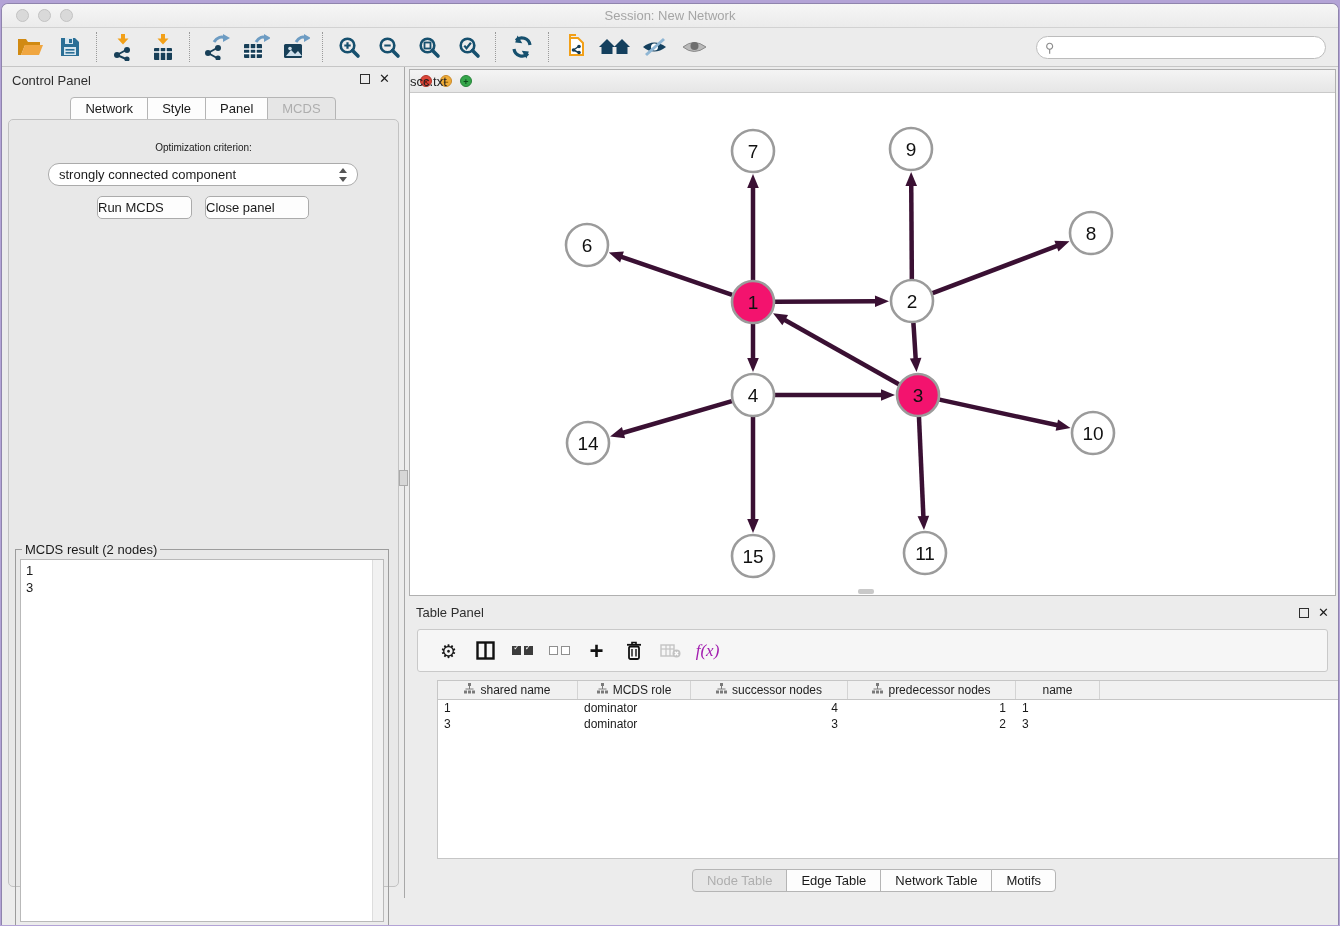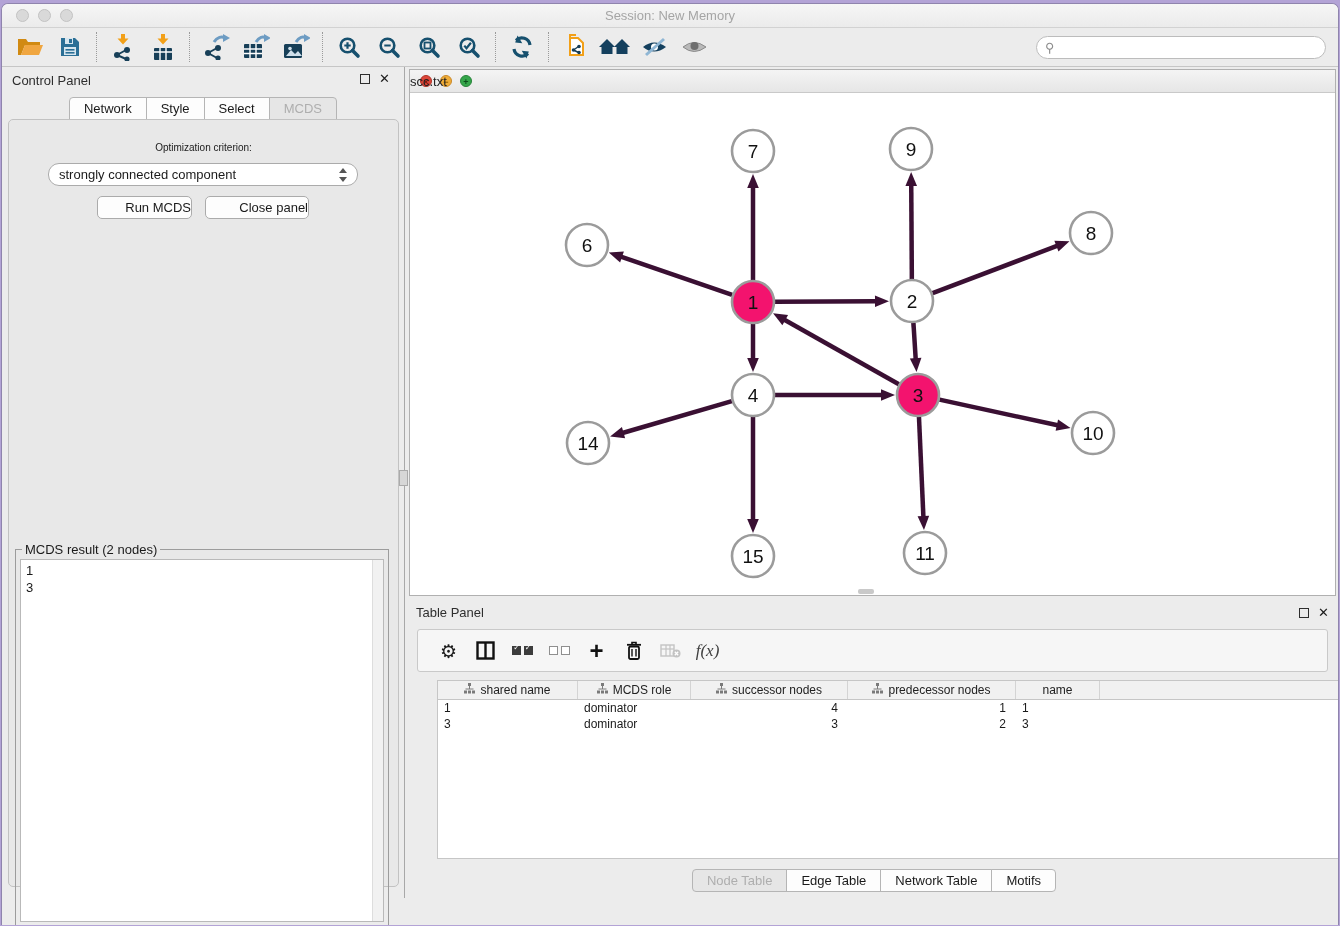--- a/index.html
+++ b/index.html
@@ -31,21 +31,21 @@
   .tab:first-child { border-radius:4px 0 0 0; margin-left:0; }
   .tab:last-child { border-radius:0 4px 0 0; }
   .tab.sel { background:#e6e6e6; color:#aeaeae; }
   .cp-content { position:absolute; left:6px; top:52px; width:391px; height:768px; background:#e8e8e8; border:1px solid #c2c2c2; border-radius:5px; }
   .opt-label { position:absolute; left:0; top:22px; width:100%; text-align:center; font-size:10px; }
   .cp-select { position:absolute; left:39px; top:43px; width:310px; height:23px; background:#fff; border:1px solid #ababab; border-radius:11px; font-size:13px; line-height:21px; padding-left:10px; }
   .chev { position:absolute; right:9px; top:4px; width:9px; height:14px; }
   .chev:before, .chev:after { content:""; position:absolute; left:0; border-left:4.5px solid transparent; border-right:4.5px solid transparent; }
   .chev:before { top:0; border-bottom:5px solid #555; }
   .chev:after { bottom:0; border-top:5px solid #555; }
-  .cp-btn { position:absolute; top:76px; height:23px; background:#fdfdfd; border:1px solid #ababab; border-radius:5px; font-size:13px; text-align:right; line-height:21px; }
+  .cp-btn { position:absolute; top:76px; height:23px; background:#fdfdfd; border:1px solid #ababab; border-radius:5px; font-size:13px; text-align:left; line-height:21px; }
   #runBtn { left:88px; width:95px; }
   #closeBtn { left:196px; width:104px; }
   .result-box { position:absolute; left:6px; top:429px; width:374px; height:378px; border:1px solid #9c9c9c; }
   .result-legend { position:absolute; left:6px; top:-8px; background:#e8e8e8; padding:0 3px; font-size:13px; }
   .result-area { position:absolute; left:4px; top:9px; width:364px; height:363px; background:#fff; border:1px solid #b9b9b9; font-size:13px; line-height:17px; padding:2px 0 0 5px; }
   .result-scroll { position:absolute; right:0; top:0; width:11px; height:100%; background:#f1f1f1; border-left:1px solid #ddd; }
   .divider-handle { position:absolute; left:-6px; top:403px; width:9px; height:16px; background:#d7d7d7; border:1px solid #aaa; }
 
   
   .net-window { position:absolute; left:407px; top:65px; width:927px; height:527px; background:#fff; border:1px solid #b0b0b0; }
@@ -57,21 +57,21 @@
 
   
   .table-panel { position:absolute; left:404px; top:595px; width:936px; height:299px; background:#ececec; }
   .tp-toolbar { position:absolute; left:11px; top:30px; width:911px; height:43px; background:#f6f6f6; border:1px solid #c9c9c9; border-radius:3px; display:flex; align-items:center; padding-left:12px; }
   .tp-ic { width:37px; height:30px; display:flex; align-items:center; justify-content:center; }
   .gear { font-size:19px; color:#1a1a1a; font-family:"DejaVu Sans",sans-serif; }
   .cb { display:inline-block; width:9px; height:9px; background:#3c3c3c; margin:0 1.2px; position:relative; }
   .cb .ck { position:absolute; left:1px; top:-3px; color:#fff; font-size:8px; font-family:"DejaVu Sans",sans-serif; }
   .cb.empty { background:#fff; border:1.4px solid #8f8f8f; }
   .plus { font-size:24px; font-weight:bold; color:#111; line-height:20px; }
-  .fx { font-family:"Liberation Serif","DejaVu Serif",serif; font-style:italic; font-size:17px; color:#404040; }
+  .fx { font-family:"Liberation Serif","DejaVu Serif",serif; font-style:italic; font-size:17px; color:#a21caf; }
   .tp-table { position:absolute; left:11px; top:81px; width:911px; height:179px; background:#fff; border:1px solid #c6c6c6; overflow:hidden;margin-left:20px; }
   .thead { display:flex; height:19px; background:#f1f1f1; border-bottom:1px solid #c6c6c6; }
   .th { display:flex; align-items:center; justify-content:center; font-size:12px; border-right:1px solid #d4d4d4; gap:5px; color:#222; }
   .trow { display:flex; height:16px; }
   .td { font-size:12px; line-height:16px; padding:0 6px; white-space:nowrap; overflow:hidden; }
   .td.r { text-align:right; padding-right:10px; }
   .tp-tabs { position:absolute; left:0; top:270px; width:100%; display:flex; justify-content:center; }
 
   
   .statusbar { position:absolute; left:0; top:894px; width:100%; height:28px; background:#e3e3e3; border-top:1px solid #bdbdbd; }
@@ -81,21 +81,21 @@
 </style>
 </head>
 <body>
 
 <div class="window">
 
   <div class="titlebar">
     <span class="tl-dot" style="left:14px"></span>
     <span class="tl-dot" style="left:36px"></span>
     <span class="tl-dot" style="left:58px"></span>
-    <div class="win-title">Session: New Memory</div>
+    <div class="win-title">Session: New Network</div>
   </div>
 
   <div class="toolbar">
     <span class="tbtn">
       <svg width="27" height="22" viewBox="0 0 27 22">
         <path d="M1 3 h8 l2 3 h12 v3 H1 z" fill="#d18a12"></path>
         <path d="M1 3 v16 h3 l4-10 h-7 z" fill="#d18a12"></path>
         <path d="M4 19 L8 9 h18 l-4 10 z" fill="#f0a640"></path>
       </svg>
     </span>
@@ -249,21 +249,21 @@
 
   <div class="control-panel">
     <div class="panel-head">
       <span class="ttl">Control Panel</span>
       <span class="float-ic" style="right:34px"></span>
       <span class="close-ic" style="right:14px">✕</span>
     </div>
     <div class="cp-tabs" id="cp-tabs">
         <div class="tab">Network</div>
         <div class="tab">Style</div>
-        <div class="tab">Select</div>
+        <div class="tab">Panel</div>
         <div class="tab sel">MCDS</div>
       </div>
     <div class="cp-content">
       <div class="opt-label">Optimization criterion:</div>
       <div class="cp-select">
         <span>strongly connected component</span>
         <span class="chev"></span>
       </div>
       <div class="cp-btn" id="runBtn">Run MCDS</div>
       <div class="cp-btn" id="closeBtn">Close panel</div>

